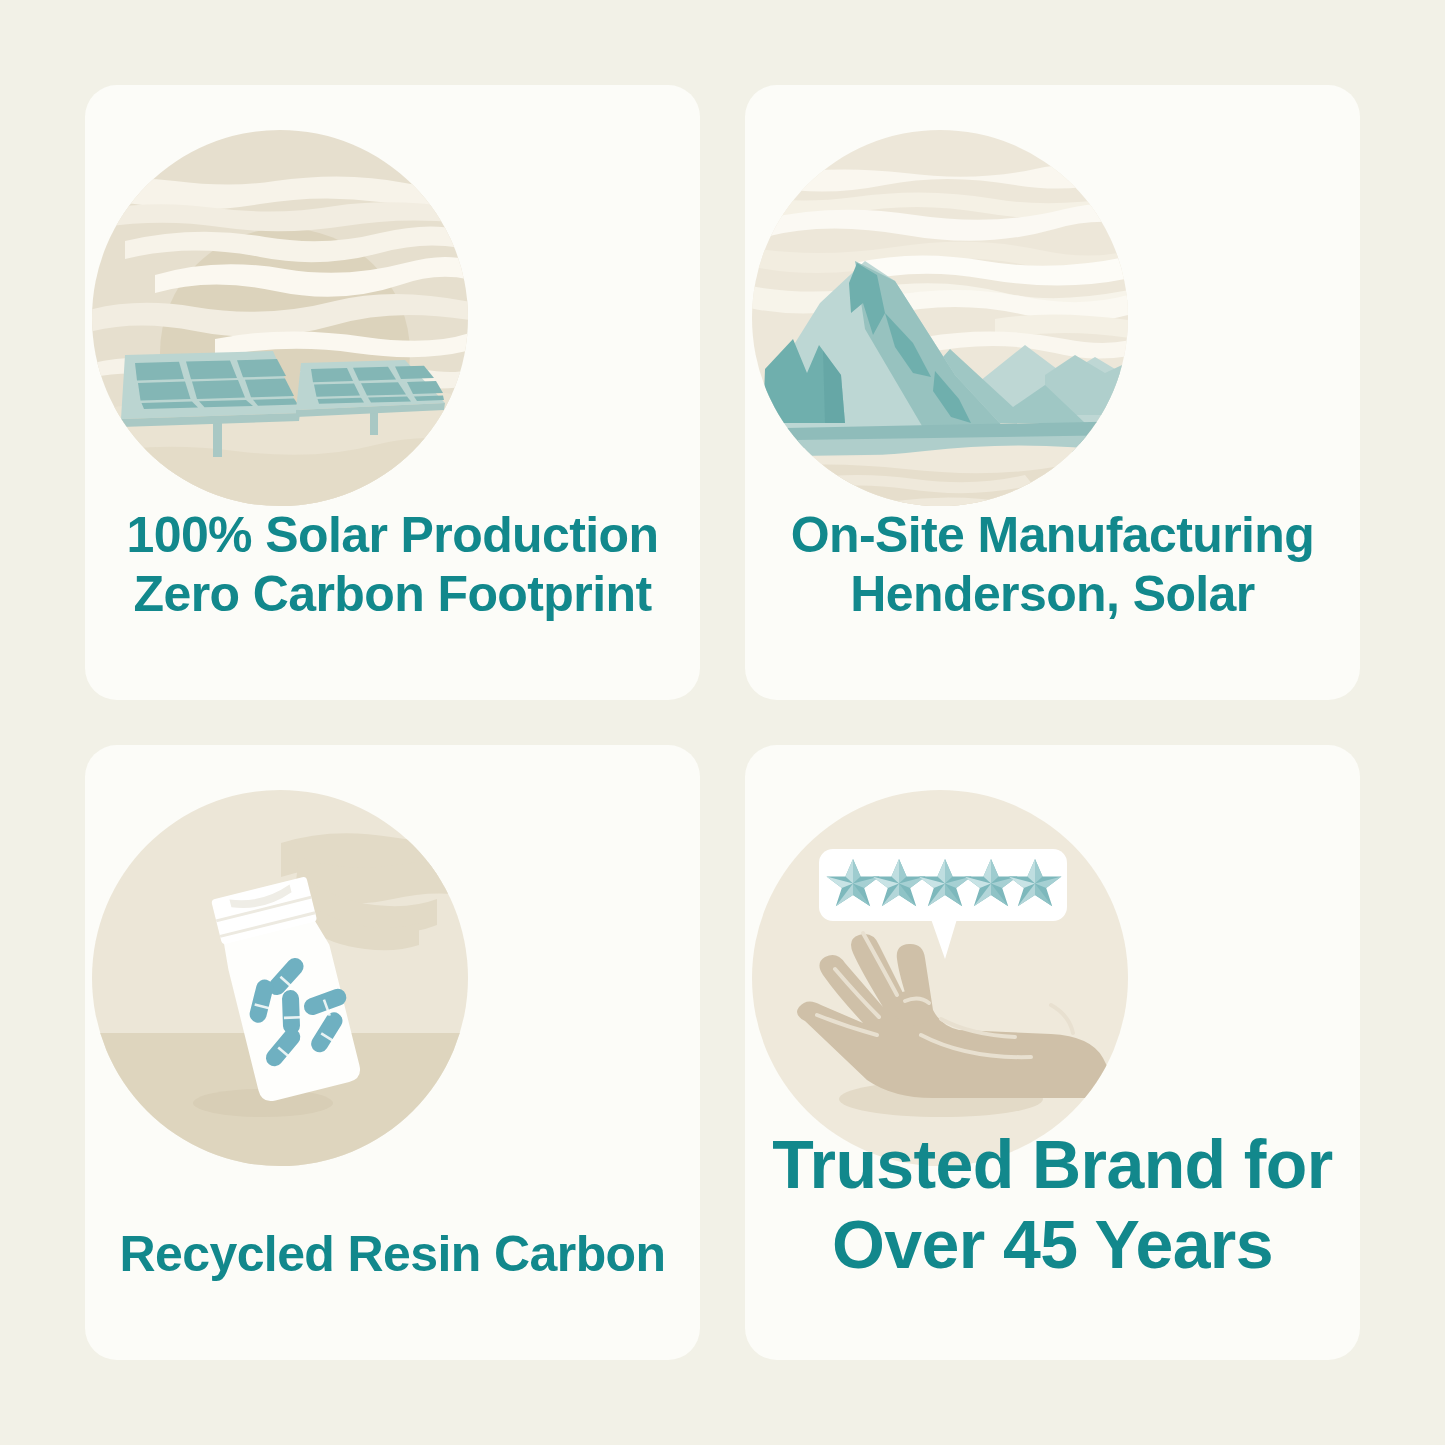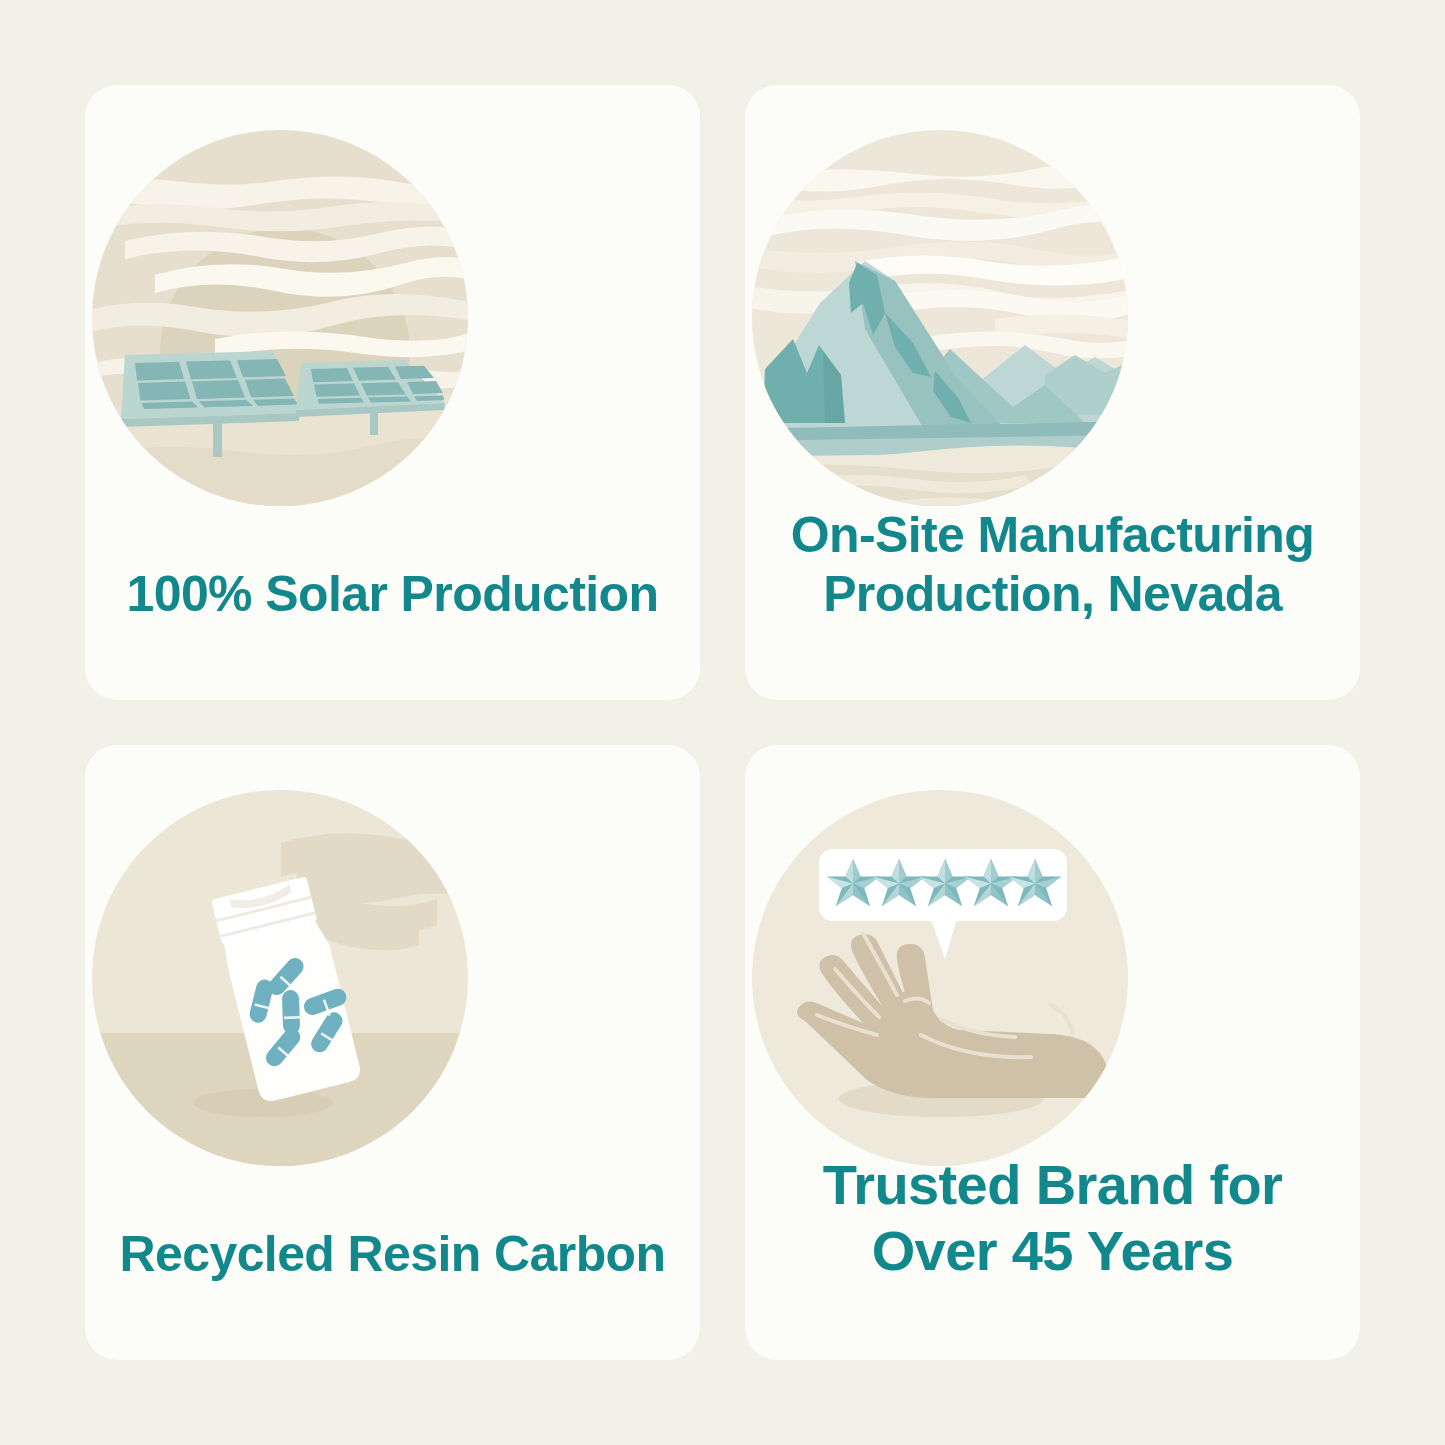--- a/index.html
+++ b/index.html
@@ -52,21 +52,21 @@
     text-align: center;
     color: #12888C;
     font-size: 50px;
     font-weight: bold;
     line-height: 1.18;
     letter-spacing: -0.6px;
     padding: 0 18px;
     box-sizing: border-box;
   }
   .caption .l2 { display: block; }
-  .card-4 .caption { font-size: 56px; }
+  .card-4 .caption { font-size: 68px; }
 </style>
 </head>
 <body>
 
 <div class="grid">
 
   <div class="card card-1">
     <div class="illus-wrap">
       <svg viewBox="0 0 390 390" xmlns="http://www.w3.org/2000/svg">
         <defs>
@@ -121,20 +121,21 @@
               <path d="M232.5 276 L276 274.8 L279 279.5 L234 280.8 Z"></path>
               <path d="M283 274.6 L322 273.6 L326 278.5 L286 279.5 Z"></path>
               <path d="M329 273.4 L358 272.6 L359 277 L332 278 Z"></path>
             </g>
           </g>
         </g>
       </svg>
     </div>
     <div class="caption">
       <span>100% Solar Production</span>
+      <span class="l2">Zero Carbon Footprint</span>
     </div>
   </div>
 
   <div class="card card-2">
     <div class="illus-wrap">
       <svg viewBox="0 0 390 390" xmlns="http://www.w3.org/2000/svg">
         <defs>
           <clipPath id="c2">
               <circle cx="195" cy="195" r="188"></circle>
             </clipPath>
@@ -170,21 +171,21 @@
 
           <path d="M-10 326 q90 14 190 2 q100-12 210 2 l0 80 l-400 0z" fill="#EFE9DB"></path>
           <path d="M-10 348 q80-12 170-2 q90 10 160-4 q40-8 70 0 l0 52 l-400 0z" fill="#E6DECC"></path>
           <path d="M60 356 q50-8 110 0 q60 8 110-4 l8 10 q-60 14-126 4 q-56-8-100 2z" fill="#EFE9DB"></path>
           <path d="M150 378 q60-8 120 2 l0 14 l-130 0z" fill="#EFE9DB"></path>
         </g>
       </svg>
     </div>
     <div class="caption">
       <span>On-Site Manufacturing</span>
-      <span class="l2">Production, Nevada</span>
+      <span class="l2">Henderson, Solar</span>
     </div>
   </div>
 
   <div class="card card-3">
     <div class="illus-wrap">
       <svg viewBox="0 0 390 390" xmlns="http://www.w3.org/2000/svg">
         <defs>
           <clipPath id="c3">
               <circle cx="195" cy="195" r="188"></circle>
             </clipPath>

